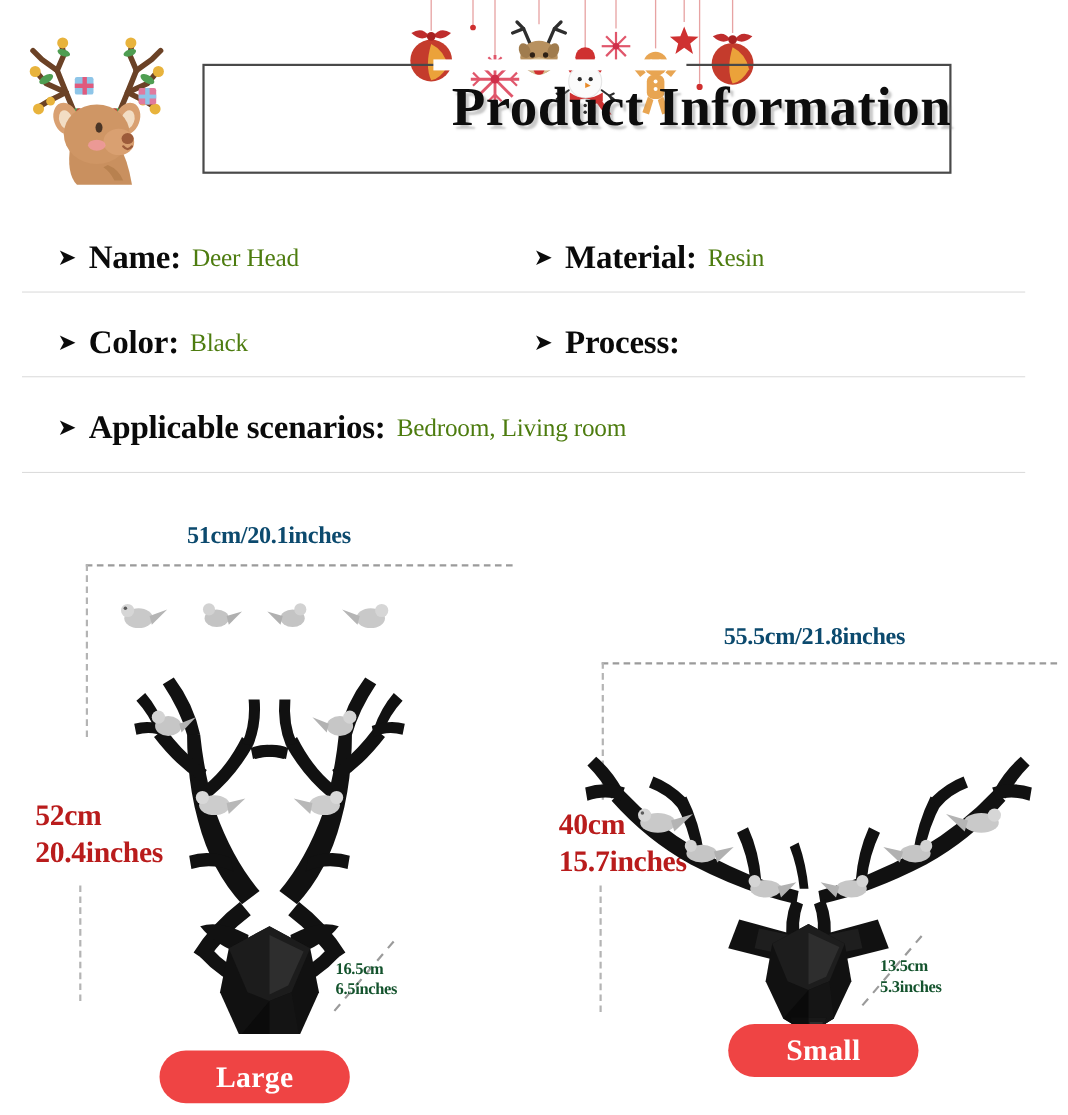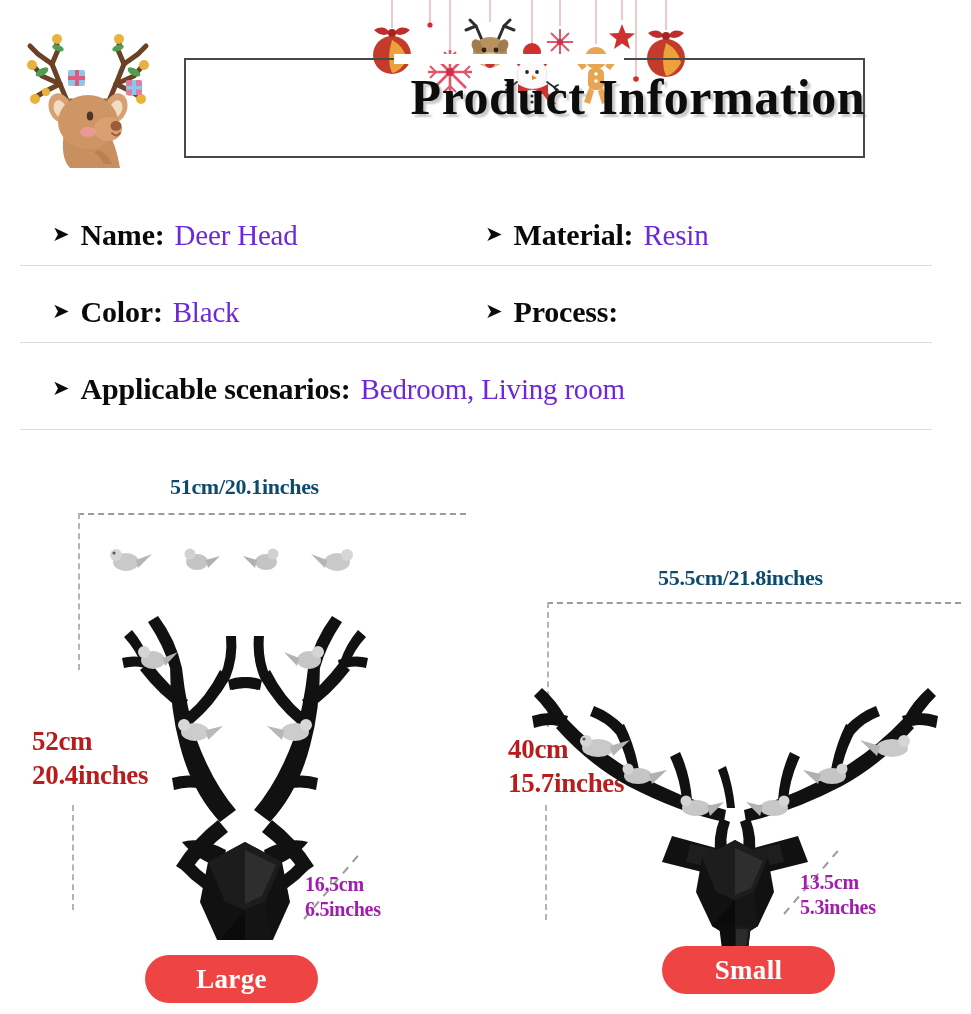--- a/index.html
+++ b/index.html
@@ -67,23 +67,23 @@
     margin-right: 11px;
     transform: translateY(-1px);
   }
   .spec-label {
     font-size: 30px;
     font-weight: bold;
     color: #0a0a0a;
     letter-spacing: -0.2px;
   }
   .spec-value {
-    font-size: 29px;
+    font-size: 23px;
     font-weight: normal;
-    color: #6d28d9;
+    color: #4d7c0f;
     margin-left: 10px;
     letter-spacing: -0.2px;
   }
 
   .divider {
     position: absolute;
     left: 20px;
     width: 912px;
     height: 1px;
     background: #dcdcdc;
@@ -108,23 +108,23 @@
     position: absolute;
     font-size: 27px;
     font-weight: bold;
     color: #b91c1c;
     white-space: nowrap;
     line-height: 1.25;
     letter-spacing: -0.3px;
   }
   .dim-depth-label {
     position: absolute;
-    font-size: 20px;
+    font-size: 15px;
     font-weight: bold;
-    color: #a21caf;
+    color: #14532d;
     white-space: nowrap;
     line-height: 1.25;
     letter-spacing: -0.3px;
   }
 
   .dash-h {
     position: absolute;
     height: 0;
     border-top: 2px dashed #9b9b9b;
   }
@@ -600,14 +600,14 @@
       <circle cx="322" cy="169" r="5.5" fill="#d3d3d3"></circle>
       <path d="M301 174 L283 170 L298 184 Z" fill="#b1b1b1"></path>
     </g>
     <g>
       <ellipse cx="254" cy="208" rx="14" ry="8" fill="#c7c7c7"></ellipse>
       <circle cx="264" cy="201" r="5.5" fill="#d4d4d4"></circle>
       <path d="M243 206 L226 202 L240 216 Z" fill="#b2b2b2"></path>
     </g>
   </svg>
 
-  <div class="size-pill" style="left:172px; top:481px; width:173px;margin-top:15px;">Small</div>
+  <div class="size-pill" style="left:172px; top:481px; width:173px;">Small</div>
 </div>
 
 </body></html>

